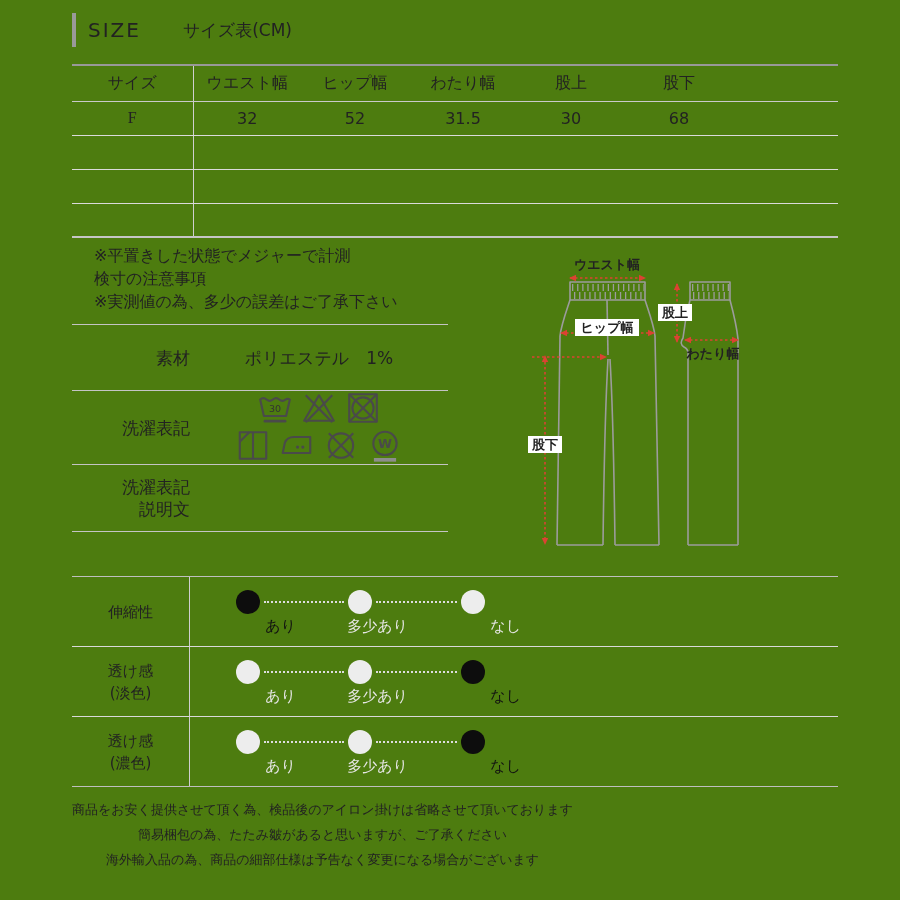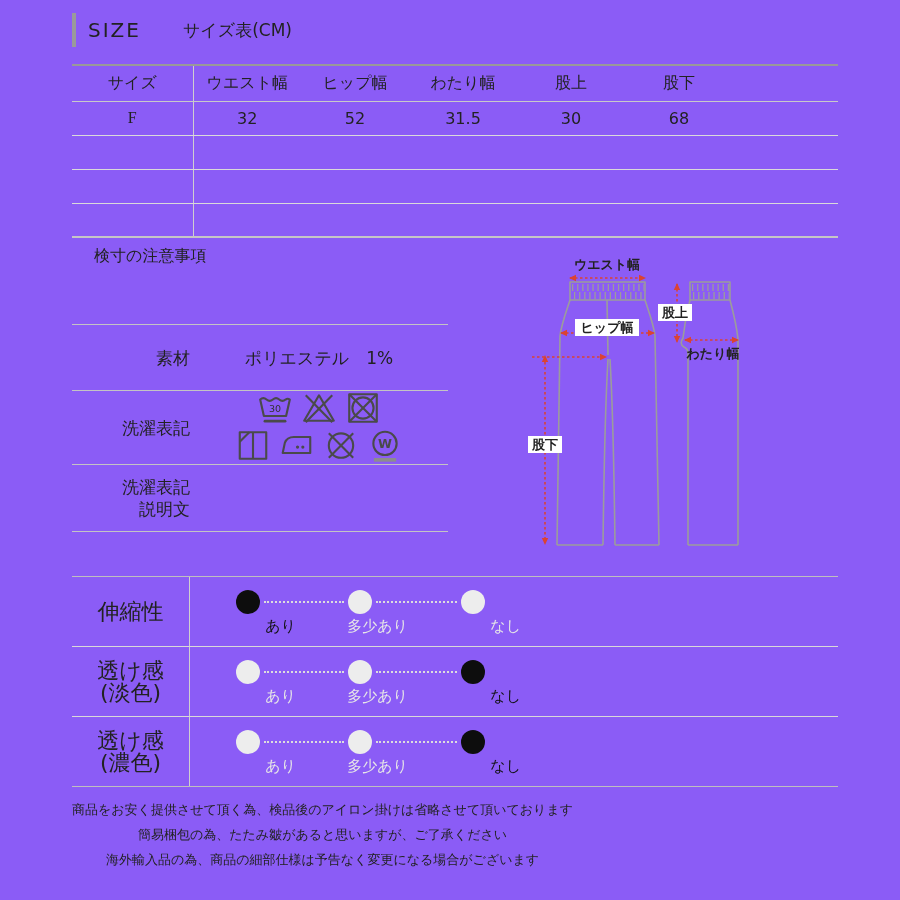--- a/index.html
+++ b/index.html
@@ -1,18 +1,18 @@
 <!DOCTYPE html>
 <html><head>
 <meta charset="utf-8">
 <style>
   * { margin:0; padding:0; box-sizing:border-box; }
   html,body { background:#fff; }
   body { font-family:"DejaVu Sans","Liberation Sans",sans-serif; color:#1c1c1c; }
-  .page { position:relative; width:900px; height:900px; background:#8b5cf6; overflow:hidden; }
+  .page { position:relative; width:900px; height:900px; background:#4d7c0f; overflow:hidden; }
 
   
   .hdr { position:absolute; left:72px; top:12px; height:36px; display:flex; align-items:center; }
   .hdr-bar { width:4px; height:34px; background:#9a9a9a; margin-right:12px; }
   .hdr-size { font-size:20px; letter-spacing:2px; color:#222; }
   .hdr-title { font-size:17px; margin-left:42px; color:#222; }
 
   
   .size-table-wrap { position:absolute; left:72px; top:64px; width:766px; }
   table.size { width:766px; border-collapse:collapse; border-top:2px solid #999; border-bottom:2px solid #c6c6c6; table-layout:fixed; }
@@ -32,21 +32,21 @@
   .spec-val { flex:1; text-align:center; font-size:17px; color:#222; }
   .spec-val .inner { display:inline-block; text-align:left; line-height:26px; }
   .icons-grid { display:inline-block; }
   .icons-row { display:flex; justify-content:center; gap:8px; margin:1px 0; }
   .cicon { width:36px; height:36px; }
 
   
   .attrs { position:absolute; left:72px; top:576px; width:766px; border-top:1px solid #bfbfbf; }
   .attr-row { position:relative; display:flex; height:70px; border-bottom:1px solid #d9d9d9; }
   .attr-row:last-child { border-bottom:1px solid #bfbfbf; }
-  .attr-label { width:118px; border-right:1px solid #cfcfcf; display:flex; flex-direction:column; justify-content:center; text-align:center; font-size:22px; line-height:22px; color:#222; }
+  .attr-label { width:118px; border-right:1px solid #cfcfcf; display:flex; flex-direction:column; justify-content:center; text-align:center; font-size:15px; line-height:22px; color:#222; }
   .attr-opts { position:relative; flex:1; }
   .opt { position:absolute; top:13px; width:96px; text-align:right; }
   .opt .dot { width:24px; height:24px; border-radius:50%; background:#ededed; margin:0 auto; }
   .opt .olbl { margin-top:3px; font-size:15px; color:#e7e7e7; }
   .opt.on .dot { background:#0d0d0d; }
   .opt.on .olbl { color:#111; }
   .opt.p0 { left:10px; } .opt.p1 { left:122px; } .opt.p2 { left:235px; }
   .conn { position:absolute; top:24px; border-top:2px dotted #ddd; }
   .conn.a { left:74px; width:80px; } .conn.b { left:186px; width:81px; }
 
@@ -125,21 +125,23 @@
           <td></td>
             <td></td>
             <td></td>
             <td></td>
         </tr>
       </tbody>
     </table>
   </div>
 
   <div class="notes">
+    <div>※平置きした状態でメジャーで計測</div>
     <div>検寸の注意事項</div>
+    <div>※実測値の為、多少の誤差はご了承下さい</div>
   </div>
 
   <div class="spec">
     <div class="spec-row" style="height:66px">
       <div class="spec-label">素材</div>
       <div class="spec-val">
         <div class="inner">
           <div>ポリエステル　1%</div>
         </div>
       </div>

